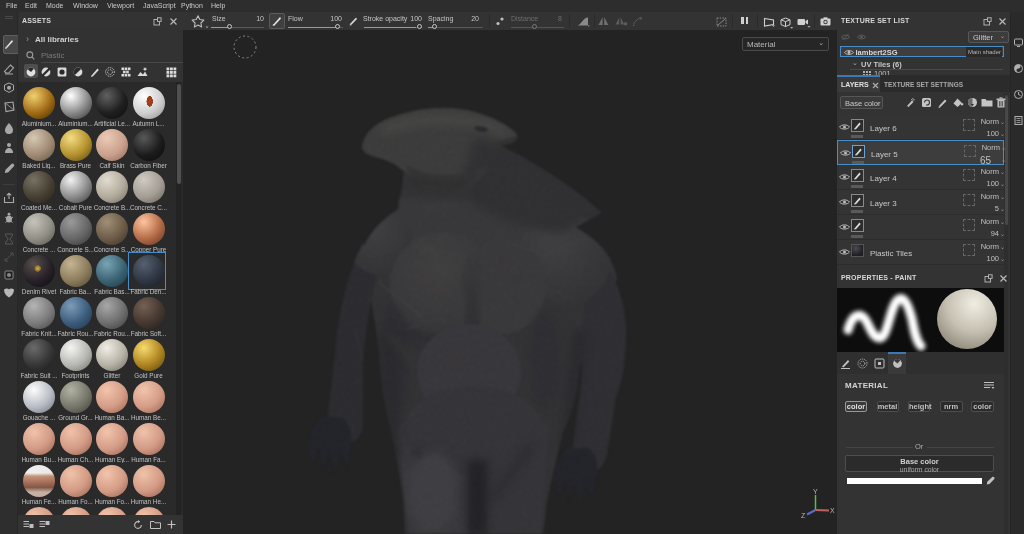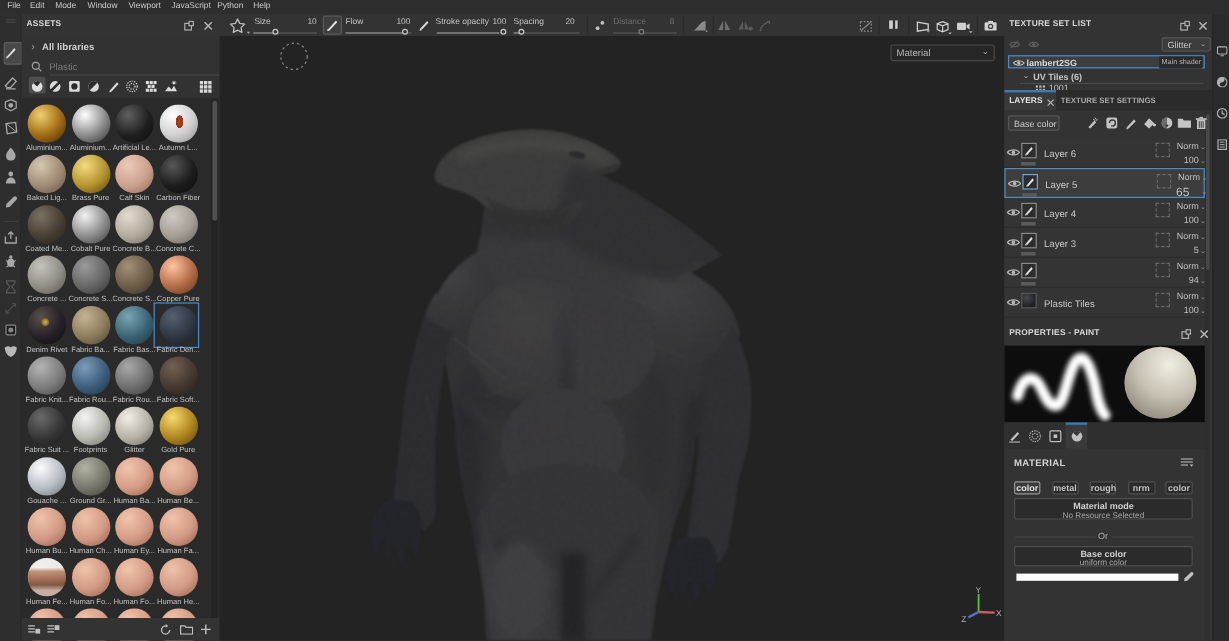--- a/index.html
+++ b/index.html
@@ -801,28 +801,24 @@
         <g stroke="#c0c0c0" stroke-width="1">
           <line x1="1" y1="1.5" x2="11" y2="1.5"></line>
           <line x1="1" y1="4" x2="11" y2="4"></line>
           <line x1="1" y1="6.5" x2="7" y2="6.5"></line>
         </g>
         <path d="M8.5 6 l3 0 -1.5 2 z" fill="#c0c0c0"></path>
       </svg>
 
     <div class="abs" style="left:8px;top:389px;width:22px;height:11px;background:#3a3a3a;border:1px solid #979797;border-radius:2px;text-align:center;font-size:7.5px;font-weight:bold;color:#e0e0e0;line-height:10px">color</div>
     <div class="abs" style="left:39.5px;top:389px;width:22px;height:11px;background:#2b2b2b;border:1px solid #4e4e4e;border-radius:2px;text-align:center;font-size:7.5px;font-weight:bold;color:#c0c0c0;line-height:10px">metal</div>
-    <div class="abs" style="left:71px;top:389px;width:22px;height:11px;background:#2b2b2b;border:1px solid #4e4e4e;border-radius:2px;text-align:center;font-size:7.5px;font-weight:bold;color:#c0c0c0;line-height:10px">rough</div>
+    <div class="abs" style="left:71px;top:389px;width:22px;height:11px;background:#2b2b2b;border:1px solid #4e4e4e;border-radius:2px;text-align:center;font-size:7.5px;font-weight:bold;color:#c0c0c0;line-height:10px">height</div>
     <div class="abs" style="left:102.5px;top:389px;width:23px;height:11px;background:#2b2b2b;border:1px solid #4e4e4e;border-radius:2px;text-align:center;font-size:7.5px;font-weight:bold;color:#c0c0c0;line-height:10px">nrm</div>
     <div class="abs" style="left:134px;top:389px;width:23px;height:11px;background:#2b2b2b;border:1px solid #4e4e4e;border-radius:2px;text-align:center;font-size:7.5px;font-weight:bold;color:#c0c0c0;line-height:10px">color</div>
 
-    <div class="abs" style="left:8px;top:403px;width:149px;height:18px;background:#2b2b2b;border:1px solid #4e4e4e;border-radius:2px">
-      <div style="text-align:center;font-size:7.5px;line-height:8px;font-weight:bold;color:#d0d0d0;margin-top:1.5px">Material mode</div>
-      <div style="text-align:center;font-size:6.8px;line-height:7px;color:#a8a8a8;margin-top:1px">No Resource Selected</div>
-    </div>
 
     <div class="abs" style="left:9px;top:434.5px;width:67px;border-top:1px solid #444"></div>
     <span class="abs" style="left:78px;top:430px;font-size:7.5px;color:#b0b0b0">Or</span>
     <div class="abs" style="left:90px;top:434.5px;width:67px;border-top:1px solid #444"></div>
 
     <div class="abs" style="left:8px;top:443px;width:149px;height:17px;background:#2b2b2b;border:1px solid #4e4e4e;border-radius:2px">
       <div style="text-align:center;font-size:7.5px;line-height:8px;font-weight:bold;color:#d0d0d0;margin-top:1.5px">Base color</div>
       <div style="text-align:center;font-size:6.8px;line-height:7px;color:#a8a8a8;margin-top:0.5px">uniform color</div>
     </div>
 

